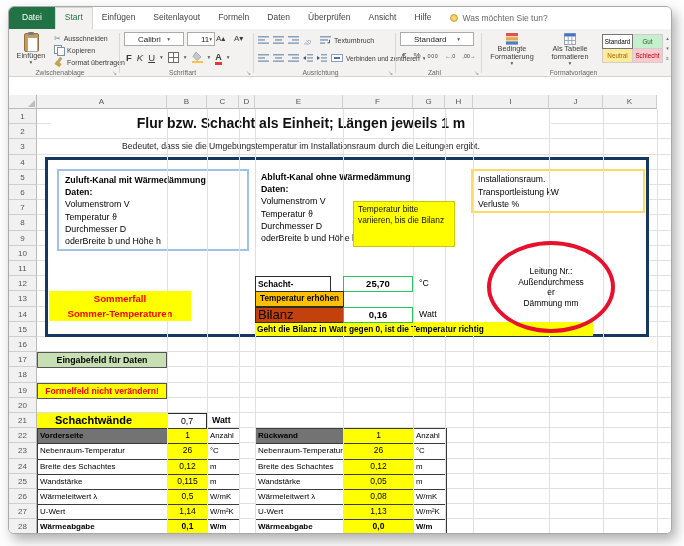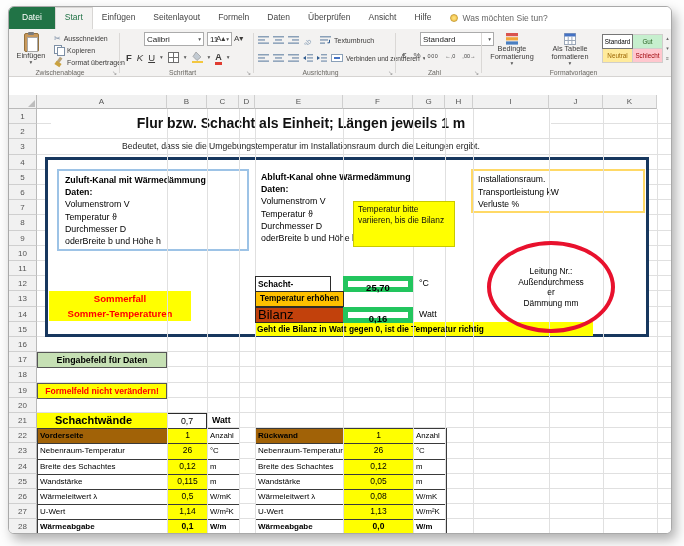--- a/index.html
+++ b/index.html
@@ -20,21 +20,21 @@
   .ribbon{position:absolute;left:0;top:22px;width:664px;height:48px;background:#f3f2f1;border-bottom:1px solid #d6d4d2;}
   .rgroup{position:absolute;top:0;height:48px;}
   .rg-label{position:absolute;bottom:1px;left:0;right:8px;text-align:center;font-size:6.8px;color:#6b6964;white-space:nowrap;}
   .launcher{position:absolute;right:2px;bottom:1px;font-size:6px;color:#8a8a8a;line-height:6px;}
   .rdiv{position:absolute;top:4px;height:40px;width:1px;background:#dad8d6;}
   .bigbtn{position:absolute;display:flex;flex-direction:column;align-items:center;justify-content:flex-start;
           font-size:7.3px;color:#3b3a39;text-align:center;line-height:8px;padding-top:3px;}
   .caret{font-size:5.5px;color:#555;line-height:5px;}
   .smallbtn{display:flex;align-items:center;gap:3px;height:12px;font-size:7px;color:#3b3a39;white-space:nowrap;overflow:hidden;}
   .combo{position:absolute;background:#fff;border:1px solid #ababab;font-size:8px;line-height:11px;color:#222;
-         padding:0 2px;display:flex;justify-content:space-between;align-items:center;height:14px;margin-left:20px;}
+         padding:0 13px;display:flex;justify-content:space-between;align-items:center;height:14px;}
   .ic-clipboard{width:15px;height:19px;background:#c9995c;border:1px solid #93713d;border-radius:2px;position:relative;}
   .ic-clipboard::before{content:"";position:absolute;left:3.5px;top:-2px;width:6px;height:3px;background:#7b7b7b;border-radius:1px;}
   .ic-clipboard::after{content:"";position:absolute;left:2px;top:3px;width:9px;height:13px;background:#fff;border:1px solid #a8a8a8;}
   .ic-copy{position:relative;width:10px;height:11px;display:inline-block;flex:0 0 10px;}
   .ic-copy::before,.ic-copy::after{content:"";position:absolute;width:6px;height:7px;background:#fff;border:1px solid #7d8fa5;}
   .ic-copy::before{left:0;top:0;}.ic-copy::after{left:2.5px;top:2.5px;}
   .ic-brush{position:relative;width:10px;height:11px;display:inline-block;flex:0 0 10px;}
   .ic-brush::before{content:"";position:absolute;left:4px;top:0;width:3px;height:6px;background:#b7a27a;transform:rotate(35deg);}
   .ic-brush::after{content:"";position:absolute;left:1px;top:5px;width:6px;height:4px;background:#caa23f;transform:rotate(35deg);}
   .fkr{font-size:9.5px;color:#3b3a39;}
@@ -61,28 +61,28 @@
   .colhead{position:absolute;top:0;height:14px;background:#f1f1f1;border-right:1px solid #cfcfcf;border-bottom:1px solid #b9b9b9;
            font-size:8px;color:#555;text-align:center;line-height:14px;}
   .rowhead{position:absolute;left:0;width:28px;background:#f1f1f1;border-right:1px solid #b9b9b9;border-bottom:1px solid #cfcfcf;
            font-size:8px;color:#555;text-align:center;}
   .grid{position:absolute;left:28px;top:14px;width:636px;height:425.6px;
         background-image:repeating-linear-gradient(to bottom,#ffffff 0px,#ffffff 14.2px,#e0e0e0 14.2px,#e0e0e0 15.2px);}
   .vline{position:absolute;top:14px;height:425.6px;width:1px;background:#e0e0e0;}
   .ovl{position:absolute;}
   .tline{white-space:nowrap;}
   .datablock .tline:first-child,.datablock .tline:nth-child(2){font-weight:bold;}
-  .cellbox{border:5px solid #22c55e;background:#fff;font-size:9.5px;font-weight:bold;text-align:center;}
+  .cellbox{border:1px solid #22c55e;background:#fff;font-size:9.5px;font-weight:bold;text-align:center;}
   .xtable{position:absolute;border-top:1px solid #3a3a3a;border-left:1px solid #3a3a3a;background:#fff;}
   .xrow{display:flex;height:15.2px;}
   .xcell{border-right:1px solid #3a3a3a;border-bottom:1px solid #3a3a3a;font-size:8px;line-height:13.5px;padding:0 2px;
          overflow:hidden;white-space:nowrap;background:#fff;}
   .xcell.val{text-align:center;background:#ffff00;font-size:8.5px;}
   .xcell.unit{font-size:7.8px;}
-  .xrow.thead .lab{background:#a16207;font-weight:bold;}
+  .xrow.thead .lab{background:#737373;font-weight:bold;}
   .xrow.tlast .xcell{font-weight:bold;}
 </style>
 </head>
 <body>
 
 <div class="stage">
 <div class="window">
 
   <div class="tabbar">
     <div class="tabs">

